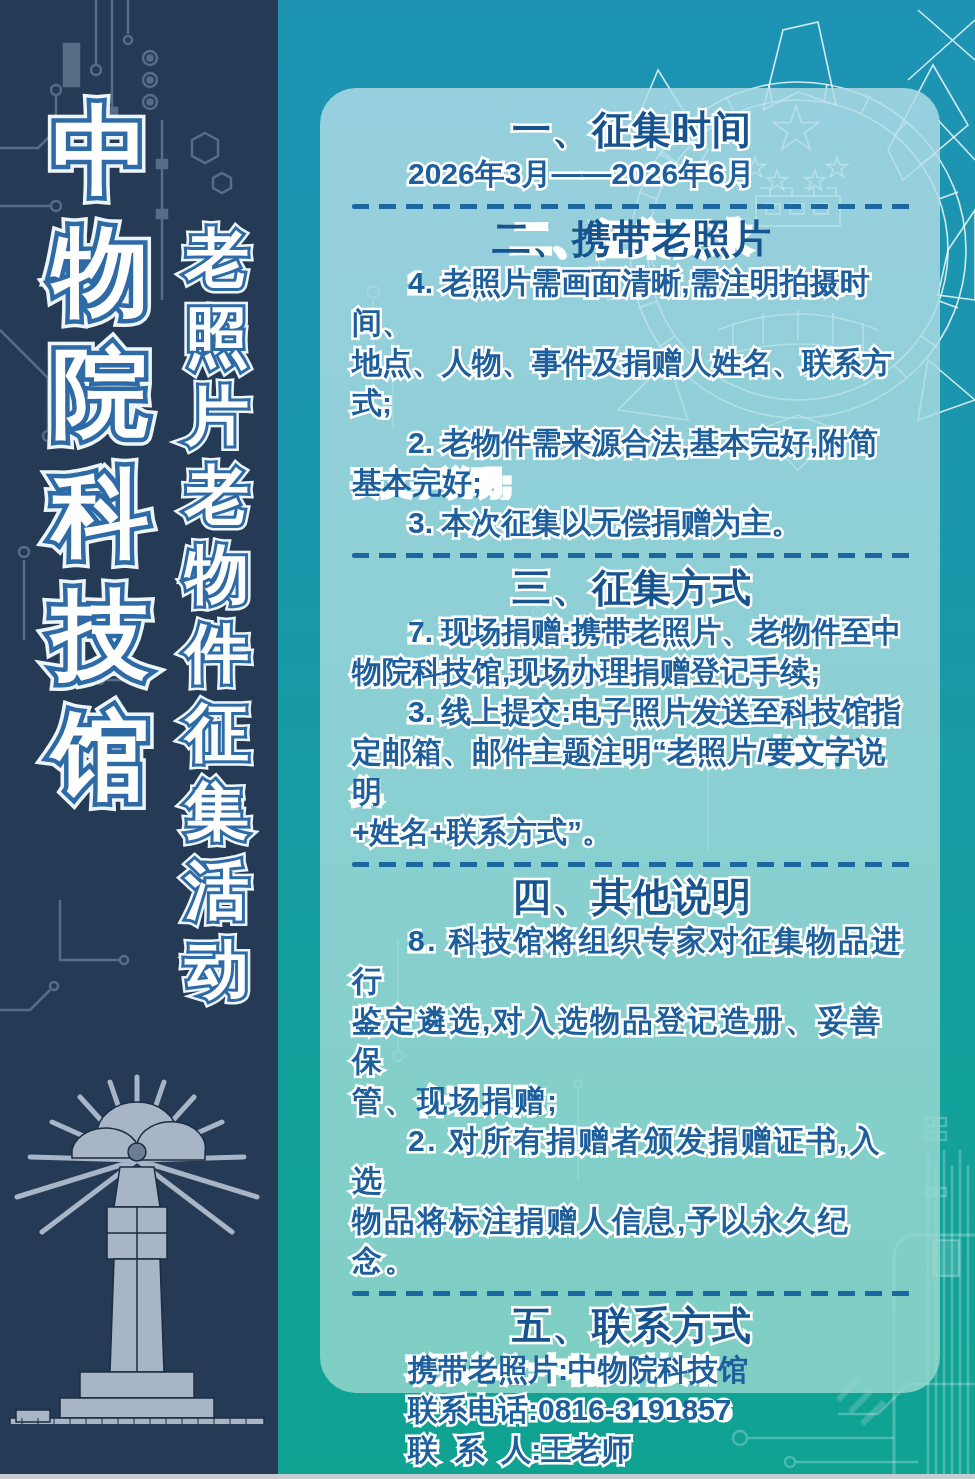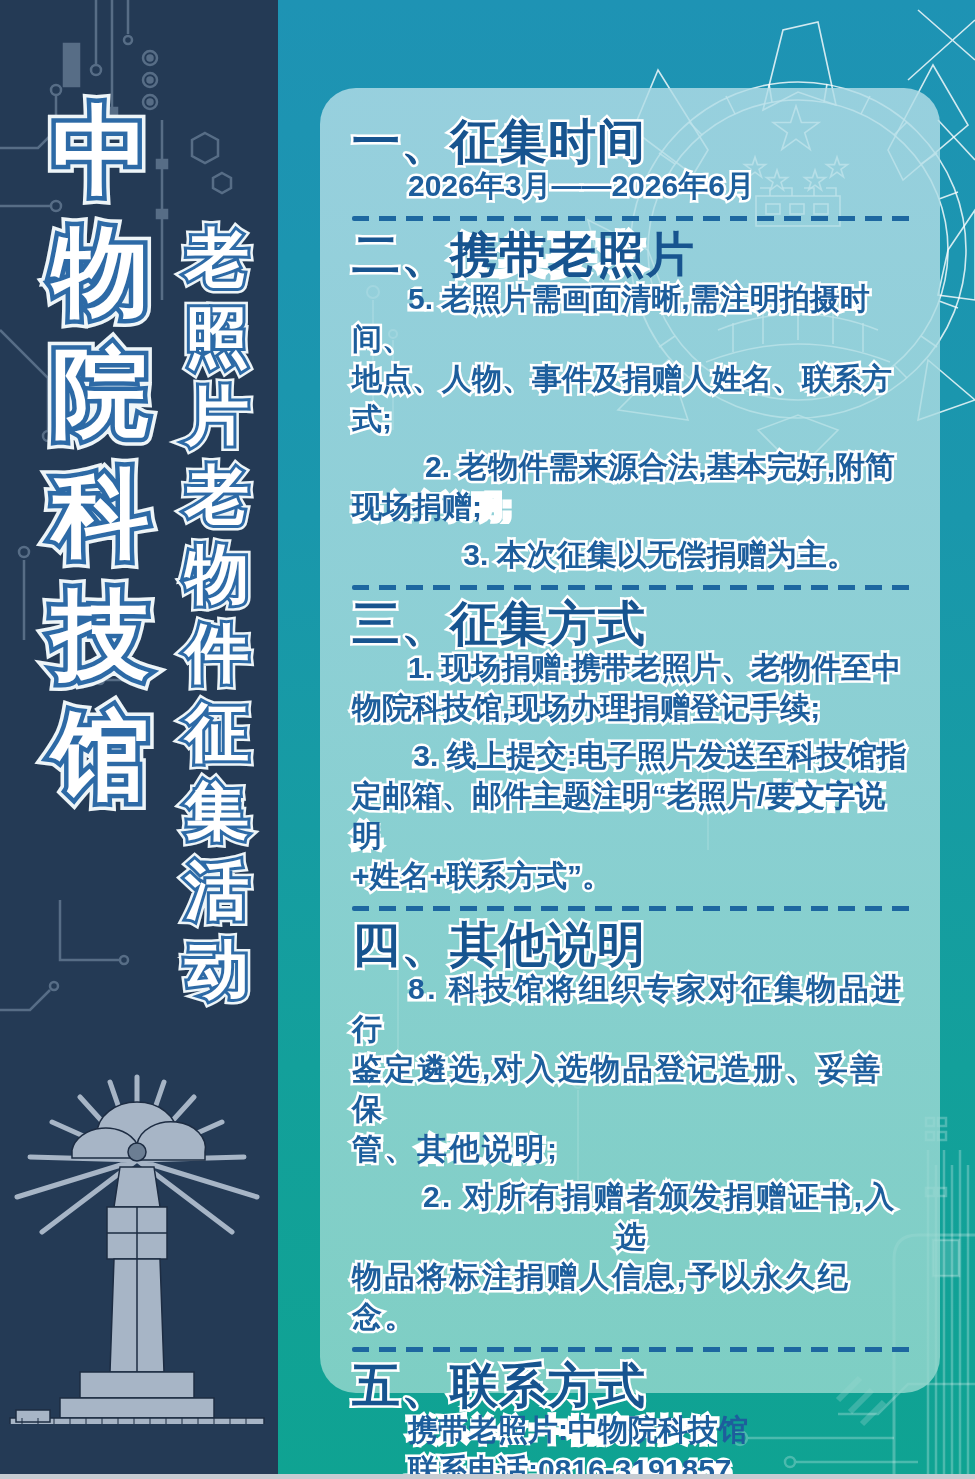--- a/index.html
+++ b/index.html
@@ -36,29 +36,29 @@
   }
   .deco-overlay{position:absolute;left:0;top:0;z-index:1;pointer-events:none;}
   
   .panel{
     position:absolute;left:42px;top:88px;width:620px;height:1305px;z-index:2;
     background:linear-gradient(180deg,rgba(178,221,231,.82) 0%,rgba(163,219,220,.82) 55%,rgba(150,216,206,.82) 100%);
     border-radius:36px;box-sizing:border-box;
     padding:20px 28px 0 32px;
   }
   .sec-h{
-    font-size:48px;line-height:44px;font-weight:800;color:#17548f;
-    margin:12px 0 2px;letter-spacing:1px;
+    font-size:39px;line-height:44px;font-weight:800;color:#17548f;
+    margin:0 0 2px;letter-spacing:1px;text-align:center;
   }
   .bl{
     font-size:30px;line-height:40px;font-weight:600;color:#1d5e9c;
     white-space:pre-wrap;
   }
   .ind{text-indent:56px;}
-  .gp{margin-top:8px;text-align:center;}
+  .gp{margin-top:0;}
   .sp{letter-spacing:2.5px;}
   [data-outline]{position:relative;z-index:0;}
   [data-outline]::before{
     content:attr(data-text);position:absolute;left:0;top:0;width:100%;
     color:#fff;-webkit-text-stroke:5px #fff;z-index:-1;white-space:pre-wrap;
   }
   .dash{
     height:5px;margin:10px 0 8px;
     background:repeating-linear-gradient(90deg,#1d67a0 0 17px,transparent 17px 27px);
     border-radius:2px;
@@ -229,41 +229,41 @@
     </svg>
 
     <div class="panel">
 
       <div class="sec-h" data-outline="" data-text="一、征集时间">一、征集时间</div>
       <div class="bl ind" data-outline="" data-text="2026年3月——2026年6月">2026年3月——2026年6月</div>
 
       <div class="dash"></div>
 
       <div class="sec-h" data-outline="" data-text="二、征集要求">二、携带老照片</div>
-      <div class="bl ind" data-outline="" data-text="1. 老照片需画面清晰,需注明拍摄时间、">5. 老照片需画面清晰,需注明拍摄时间、</div>
+      <div class="bl ind" data-outline="" data-text="1. 老照片需画面清晰,需注明拍摄时间、">4. 老照片需画面清晰,需注明拍摄时间、</div>
       <div class="bl" data-outline="" data-text="地点、人物、事件及捐赠人姓名、联系方式;">地点、人物、事件及捐赠人姓名、联系方式;</div>
       <div class="bl ind gp" data-outline="" data-text="2. 老物件需来源合法,基本完好,附简">2. 老物件需来源合法,基本完好,附简</div>
-      <div class="bl" data-outline="" data-text="要文字说明;">现场捐赠;</div>
+      <div class="bl" data-outline="" data-text="要文字说明;">基本完好;</div>
       <div class="bl ind gp" data-outline="" data-text="3. 本次征集以无偿捐赠为主。">3. 本次征集以无偿捐赠为主。</div>
 
       <div class="dash"></div>
 
       <div class="sec-h" data-outline="" data-text="三、征集方式">三、征集方式</div>
-      <div class="bl ind" data-outline="" data-text="1. 现场捐赠:携带老照片、老物件至中">1. 现场捐赠:携带老照片、老物件至中</div>
+      <div class="bl ind" data-outline="" data-text="1. 现场捐赠:携带老照片、老物件至中">7. 现场捐赠:携带老照片、老物件至中</div>
       <div class="bl" data-outline="" data-text="物院科技馆,现场办理捐赠登记手续;">物院科技馆,现场办理捐赠登记手续;</div>
       <div class="bl ind gp" data-outline="" data-text="2. 线上提交:电子照片发送至科技馆指">3. 线上提交:电子照片发送至科技馆指</div>
       <div class="bl" data-outline="" data-text="定邮箱、邮件主题注明“老照片/老物件征集">定邮箱、邮件主题注明“老照片/要文字说明</div>
       <div class="bl" data-outline="" data-text="+姓名+联系方式”。">+姓名+联系方式”。</div>
 
       <div class="dash"></div>
 
       <div class="sec-h" data-outline="" data-text="四、其他说明">四、其他说明</div>
       <div class="bl ind sp" data-outline="" data-text="1. 科技馆将组织专家对征集物品进行">8. 科技馆将组织专家对征集物品进行</div>
       <div class="bl sp" data-outline="" data-text="鉴定遴选,对入选物品登记造册、妥善保">鉴定遴选,对入选物品登记造册、妥善保</div>
-      <div class="bl sp" data-outline="" data-text="管、合理展陈;">管、其他说明;</div>
+      <div class="bl sp" data-outline="" data-text="管、合理展陈;">管、现场捐赠;</div>
       <div class="bl ind gp sp" data-outline="" data-text="2. 对所有捐赠者颁发捐赠证书,入选">2. 对所有捐赠者颁发捐赠证书,入选</div>
       <div class="bl sp" data-outline="" data-text="物品将标注捐赠人信息,予以永久纪念。">物品将标注捐赠人信息,予以永久纪念。</div>
 
       <div class="dash"></div>
 
       <div class="sec-h" data-outline="" data-text="五、联系方式">五、联系方式</div>
       <div class="bl ind" data-outline="" data-text="联系单位:中物院科技馆">携带老照片:中物院科技馆</div>
       <div class="bl ind" data-outline="" data-text="联系电话:0816-2490436">联系电话:0816-3191857</div>
       <div class="bl ind" data-outline="" data-text="联  系  人:王老师">联  系  人:王老师</div>
 

